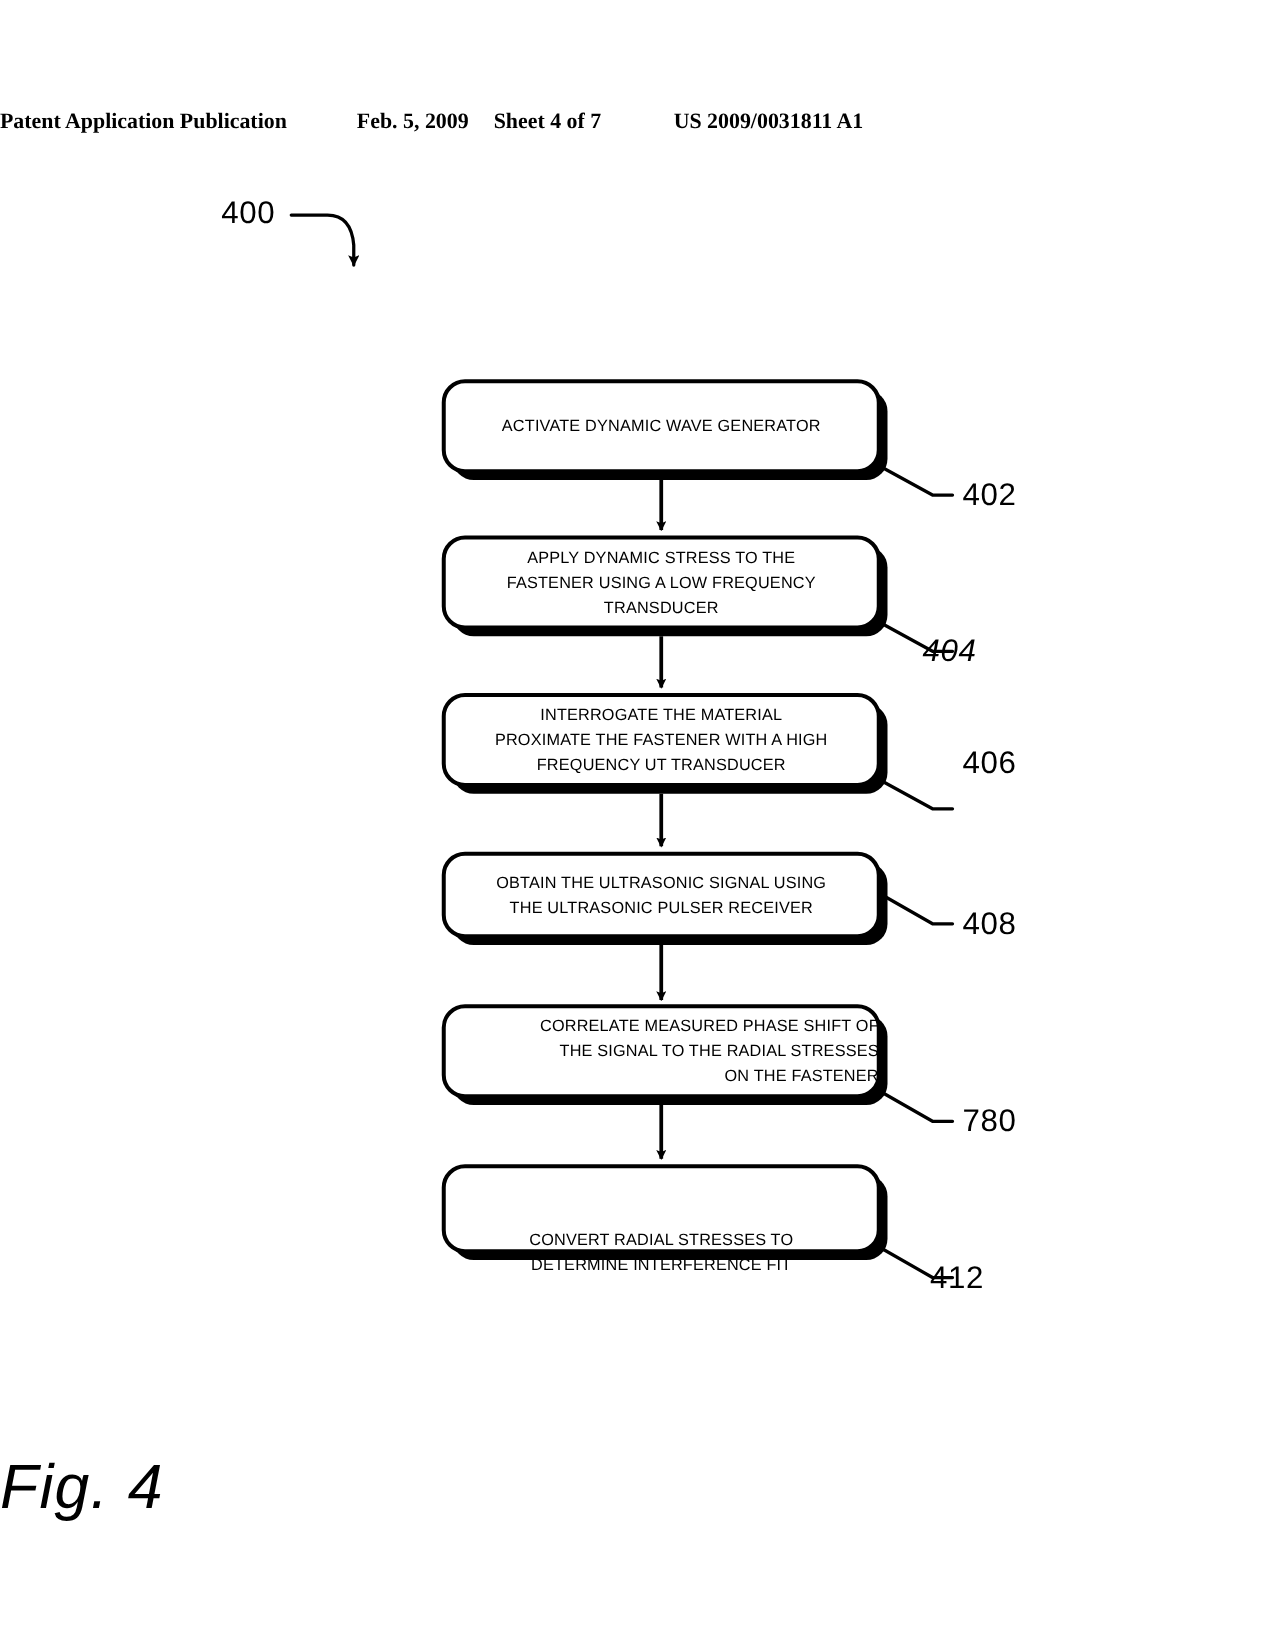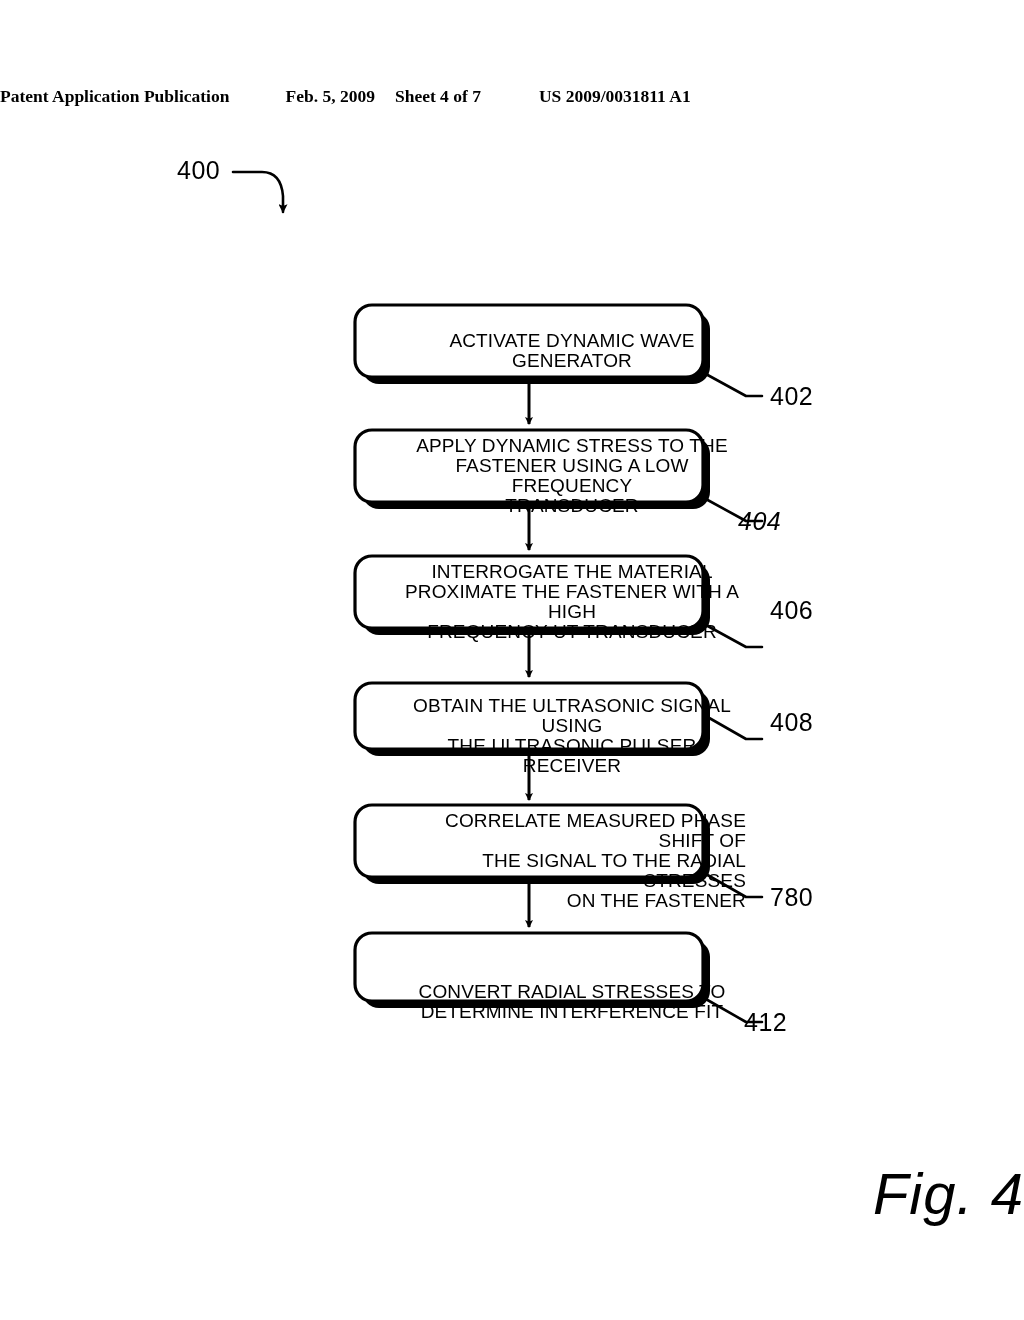--- a/index.html
+++ b/index.html
@@ -51,49 +51,48 @@
     height: 1320px;
   }
 
   
   .box-label {
     position: absolute;
     width: 348px;
     left: 355px;
     text-align: center;
     font-family: "Liberation Sans", sans-serif;
-    font-size: 19px;
+    font-size: 13px;
     line-height: 20px;
     letter-spacing: 0.15px;
     color: #000;
     white-space: pre-line;
-    padding-left: 43px;
   }
 
   
   .ref-num {
     position: absolute;
     font-family: "Liberation Sans", sans-serif;
     font-size: 25px;
     line-height: 25px;
     letter-spacing: 0.5px;
     color: #000;
     white-space: nowrap;
   }
 
   
   .fig-caption {
     position: absolute;
     left: 0;
     top: 1160px;
     width: 1024px;
-    text-align: right;
+    text-align: left;
     font-family: "Liberation Sans", sans-serif;
     font-style: italic;
-    font-size: 58px;
+    font-size: 50px;
     letter-spacing: 1px;
     color: #000;
   }
 </style>
 </head>
 <body>
 
 <div class="patent-header">
   <span class="hdr-pub">Patent Application Publication</span>
   <span class="hdr-date">Feb. 5, 2009</span>
@@ -183,17 +182,17 @@
 <div class="box-label" style="top:811px;text-align:right;">CORRELATE MEASURED PHASE SHIFT OF
 THE SIGNAL TO THE RADIAL STRESSES
 ON THE FASTENER</div>
 
 <div class="box-label" style="top:982px;">CONVERT RADIAL STRESSES TO
 DETERMINE INTERFERENCE FIT</div>
 
 <div class="ref-num" style="left:770px; top:384px;">402</div>
 <div class="ref-num" style="left:738px; top:509px;font-style:italic;">404</div>
 <div class="ref-num" style="left:770px; top:598px;text-align:right;">406</div>
-<div class="ref-num" style="left:770px; top:710px;">408</div>
+<div class="ref-num" style="left:770px; top:727px;">408</div>
 <div class="ref-num" style="left:770px; top:885px;">780</div>
 <div class="ref-num" style="left:744px; top:1010px;text-align:right;">412</div>
 
 <div class="fig-caption">Fig. 4</div>
 
 </body></html>

